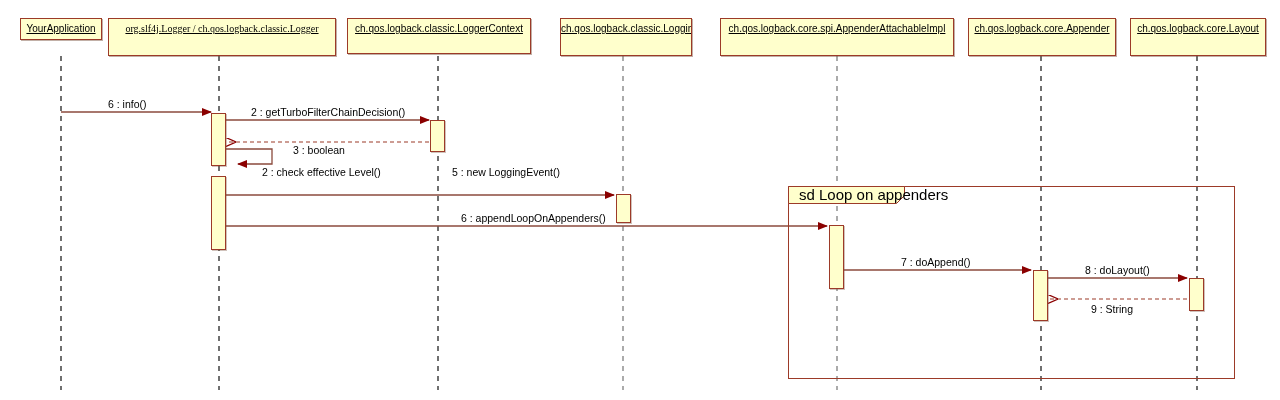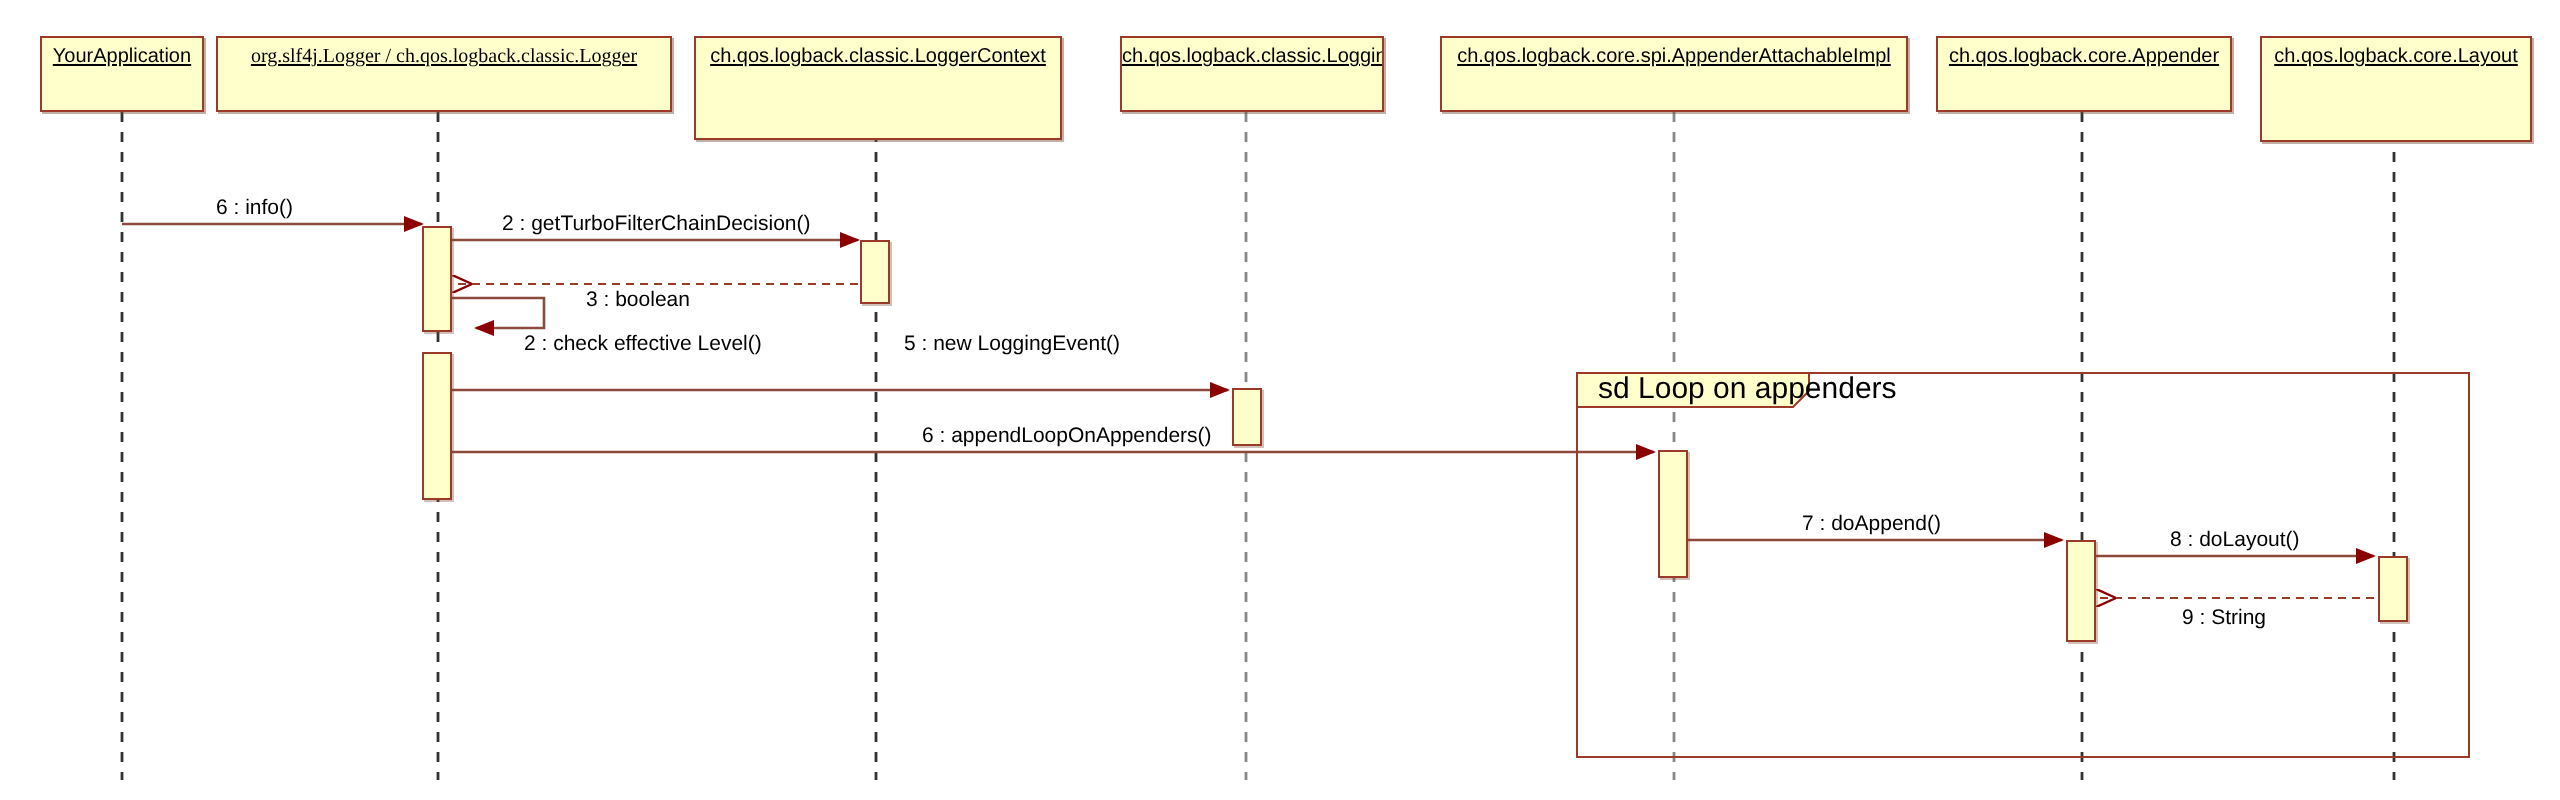--- a/index.html
+++ b/index.html
@@ -119,39 +119,39 @@
         <g>
           <line x1="1048" y1="278" x2="1187" y2="278" stroke="#8b4a3c" stroke-width="1.3" marker-end="url(#solid-head)"></line>
         </g>
         <g>
           <line x1="1187" y1="299" x2="1049" y2="299" stroke="#9c3a28" stroke-width="1.1" stroke-dasharray="4,3" marker-end="url(#open-head)"></line>
         </g>
       </g>
   </svg>
 
   <div id="lifeline-boxes">
-      <div class="lifeline-box" style="left: 20px; top: 18px; width: 82px; height: 38px;">
+      <div class="lifeline-box" style="left: 20px; top: 18px; width: 82px; height: 22px;">
         <div class="lifeline-label">YourApplication</div>
       </div>
       <div class="lifeline-box" style="left: 108px; top: 18px; width: 228px; height: 38px; font-family: Liberation Serif, serif;">
         <div class="lifeline-label">org.slf4j.Logger / ch.qos.logback.classic.Logger</div>
       </div>
-      <div class="lifeline-box" style="left: 347px; top: 18px; width: 184px; height: 52px;">
+      <div class="lifeline-box" style="left: 347px; top: 18px; width: 184px; height: 36px;">
         <div class="lifeline-label">ch.qos.logback.classic.LoggerContext</div>
       </div>
       <div class="lifeline-box" style="left: 560px; top: 18px; width: 132px; height: 38px;">
         <div class="lifeline-label">ch.qos.logback.classic.LoggingEvent</div>
       </div>
       <div class="lifeline-box" style="left: 720px; top: 18px; width: 234px; height: 38px;">
         <div class="lifeline-label">ch.qos.logback.core.spi.AppenderAttachableImpl</div>
       </div>
       <div class="lifeline-box" style="left: 968px; top: 18px; width: 148px; height: 38px;">
         <div class="lifeline-label">ch.qos.logback.core.Appender</div>
       </div>
-      <div class="lifeline-box" style="left: 1130px; top: 18px; width: 136px; height: 53px;">
+      <div class="lifeline-box" style="left: 1130px; top: 18px; width: 136px; height: 38px;">
         <div class="lifeline-label">ch.qos.logback.core.Layout</div>
       </div>
     </div>
 
   <div id="fragment-layer">
       <div class="frag-box" style="left: 788px; top: 186px; width: 447px; height: 193px;"></div>
       <div style="position: absolute; left: 788px; top: 186px; width: 130px; height: 17px;">
         <svg width="130" height="18" style="position: absolute; left: 0px; top: 0px;">
           <path d="M0.5,0.5 L116.5,0.5 L116.5,9.5 L108.5,17.5 L0.5,17.5 Z" fill="#ffffcc" stroke="#9c3a28" stroke-width="1"></path>
         </svg>

